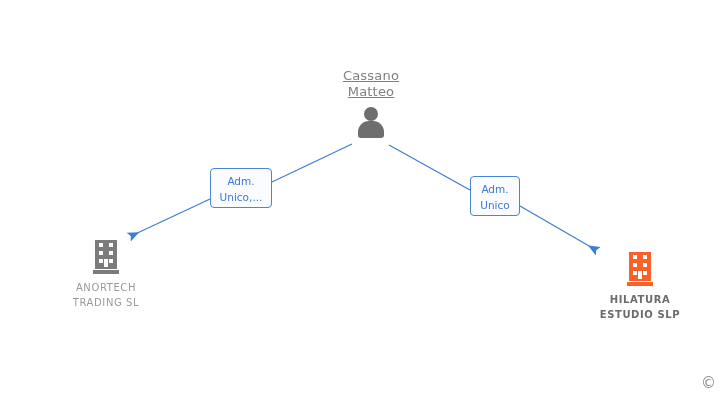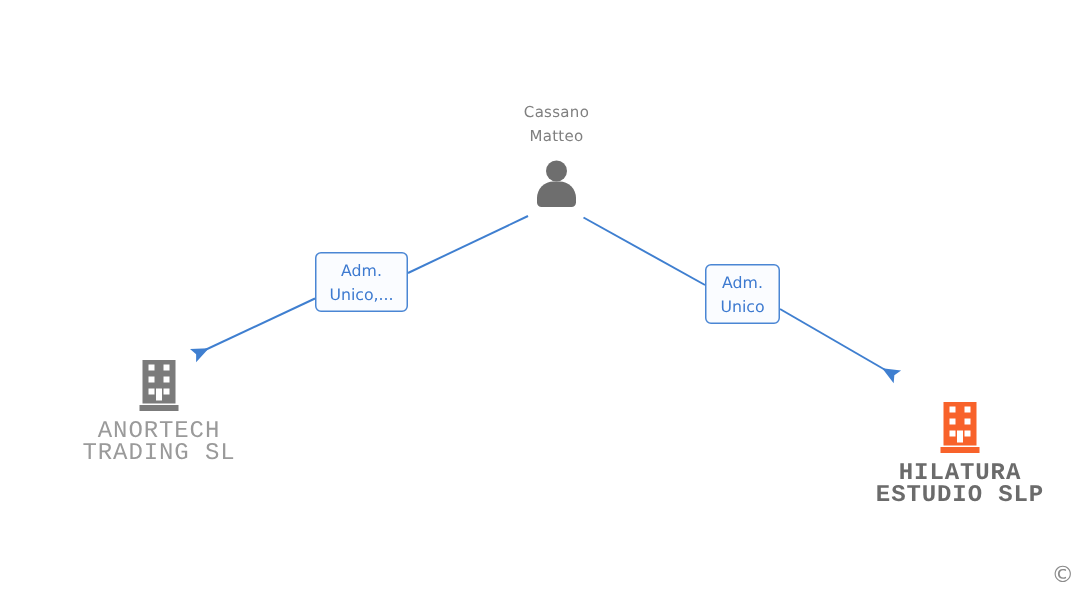--- a/index.html
+++ b/index.html
@@ -25,25 +25,26 @@
 
   
   .person-node {
     position: absolute;
     left: 306px;
     top: 68px;
     width: 130px;
     text-align: center;
   }
   .person-name {
-    font-size: 10px;
+    font-size: 13px;
     line-height: 16px;
     color: #808080;
     letter-spacing: 0.2px;
     white-space: pre-line;
+    text-decoration: underline;
   }
   .person-icon {
     position: relative;
     width: 34px;
     height: 34px;
     margin: 6px auto 0 auto;
   }
   .person-icon .head {
     position: absolute;
     left: 50%;
@@ -65,21 +66,21 @@
     border-radius: 11px 11px 3px 3px;
   }
 
   
   .company-node {
     position: absolute;
     width: 150px;
     text-align: center;
   }
   .company-left  { left: 31px;  top: 240px; }
-  .company-right { left: 565px; top: 268px; }
+  .company-right { left: 565px; top: 252px; }
 
   .bldg {
     position: relative;
     width: 26px;
     height: 34px;
     margin: 0 auto 6px auto;
   }
   .bldg .tower {
     position: absolute;
     left: 2px;
@@ -107,25 +108,24 @@
     background: #ffffff;
     width: 4px;
     height: 8px;
     left: 11px;
     top: 19px;
   }
   .gray-co  { color: #7b7b7b; }
   .orange-co{ color: #f8622a; }
 
   .company-label {
-    font-size: 16px;
+    font-size: 10px;
     line-height: 15px;
     letter-spacing: 0.6px;
     white-space: pre-line;
-    font-family: Liberation Mono, monospace;
   }
   .label-gray {
     color: #9a9a9a;
     font-weight: normal;
   }
   .label-dark {
     color: #6b6b6b;
     font-weight: bold;
   }
 

